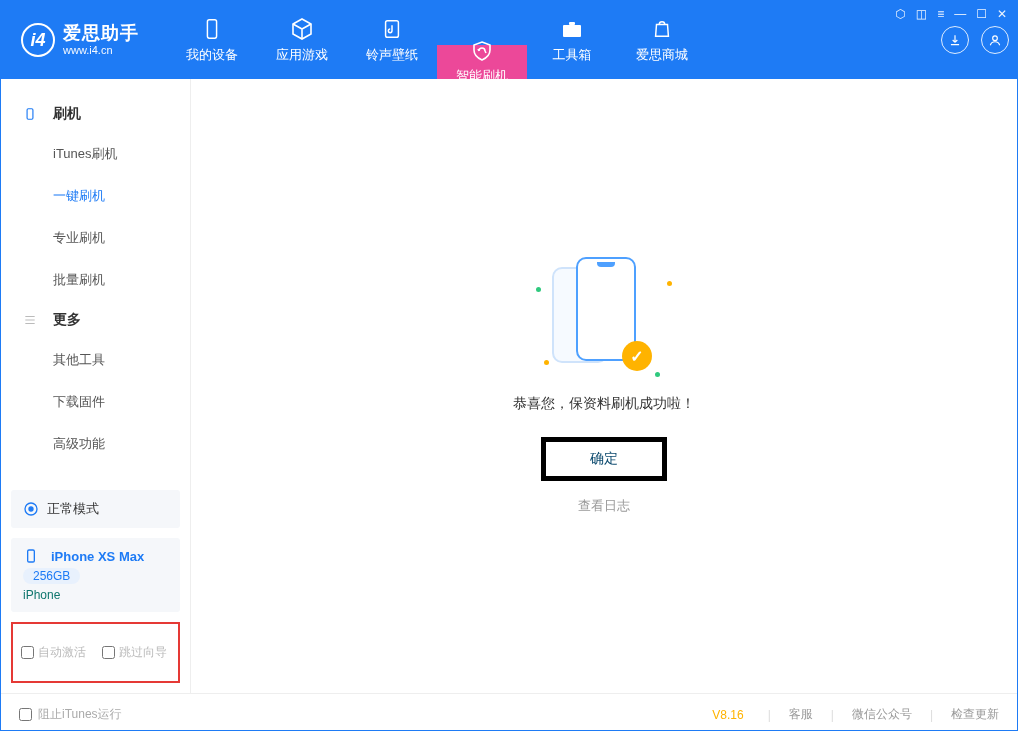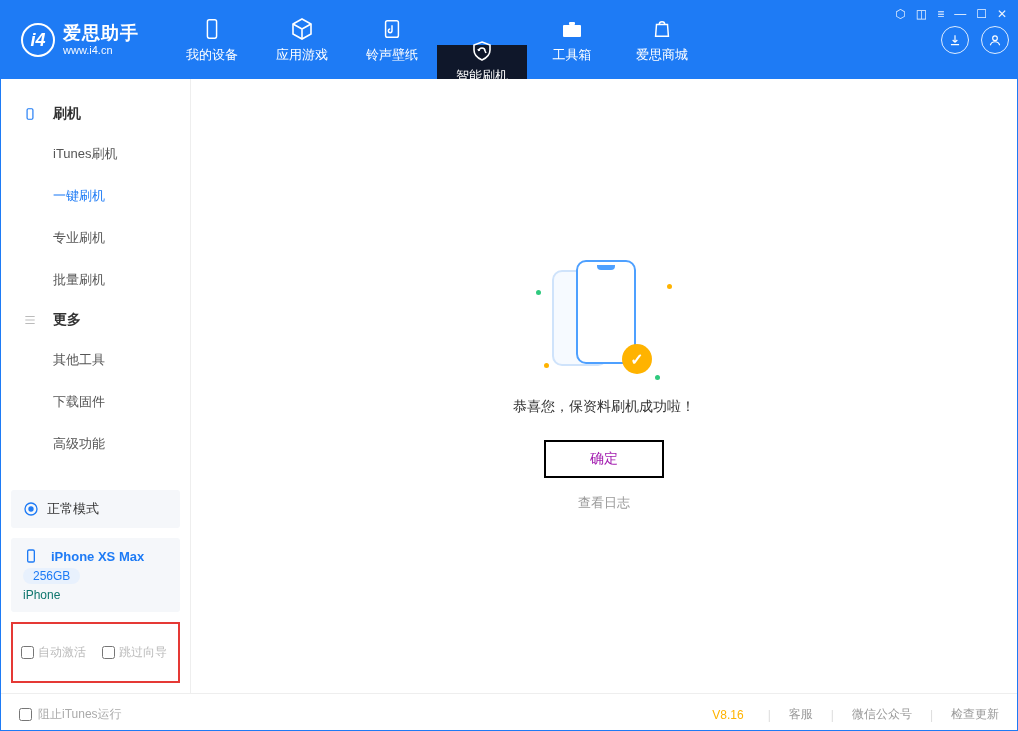--- a/index.html
+++ b/index.html
@@ -7,21 +7,21 @@
 
 .header { background: #1e7bf5; height: 78px; display: flex; align-items: center; padding: 0 8px 0 20px; color: #fff; }
 .logo-block { display: flex; align-items: center; margin-right: 28px; }
 .logo-circle { width: 34px; height: 34px; border: 2.5px solid #fff; border-radius: 50%; display: flex; align-items: center; justify-content: center; margin-right: 8px; font-style: italic; font-weight: bold; font-size: 18px; }
 .logo-text { display: flex; flex-direction: column; line-height: 1.1; }
 .logo-text .cn { font-size: 18px; font-weight: bold; letter-spacing: 1px; }
 .logo-text .en { font-size: 11px; opacity: .95; }
 
 .tabs { display: flex; height: 78px; }
 .tab { width: 90px; display: flex; flex-direction: column; align-items: center; justify-content: center; gap: 4px; font-size: 13px; cursor: pointer; }
-.tab.active { background: #0f172a; margin-top: 44px; }
+.tab.active { background: #ec4899; margin-top: 44px; }
 .tab-icon { width: 26px; height: 26px; display: flex; align-items: center; justify-content: center; }
 
 .header-right { margin-left: auto; display: flex; align-items: center; gap: 12px; }
 .win-ctrls { position: absolute; top: 6px; right: 10px; display: flex; gap: 10px; color: #fff; font-size: 12px; }
 .win-ctrls span { cursor: pointer; opacity: .9; }
 .hr-icon { width: 28px; height: 28px; border: 1.5px solid rgba(255,255,255,.85); border-radius: 50%; display: flex; align-items: center; justify-content: center; cursor: pointer; }
 
 .body-wrap { display: flex; height: 614px; }
 .sidebar { width: 190px; border-right: 1px solid #eee; padding-top: 16px; display: flex; flex-direction: column; }
 .side-group-hd { display: flex; align-items: center; gap: 16px; padding: 10px 18px 10px 22px; font-size: 14px; color: #333; font-weight: bold; }
@@ -42,21 +42,21 @@
 .illus { position: relative; width: 140px; height: 120px; margin-bottom: 18px; }
 .phone-ghost { position: absolute; left: 18px; top: 10px; width: 56px; height: 96px; border: 2px solid #cfe3fb; border-radius: 10px; background: #f6faff; }
 .phone-main { position: absolute; left: 42px; top: 0; width: 60px; height: 104px; border: 2px solid #4ea0ff; border-radius: 10px; background: #fff;}
 .phone-main::before { content:""; position:absolute; top:3px; left:50%; transform:translateX(-50%); width:18px; height:5px; background:#4ea0ff; border-radius:0 0 4px 4px;}
 .check-badge { position: absolute; right: 22px; bottom: 6px; width: 30px; height: 30px; background: #ffb300; border-radius: 50%; display: flex; align-items: center; justify-content: center; color: #fff; font-weight: bold; }
 .spark { position:absolute; width:5px; height:5px; background:#2fc97e; border-radius:50%;}
 .spark.s1{ left:2px; top:30px;} .spark.s2{ right:2px; top:24px; background:#ffb300;}
 .spark.s3{ left:10px; bottom:12px; background:#ffb300;} .spark.s4{ right:14px; bottom:0; background:#2fc97e;}
 
 .success-text { font-size: 14px; color: #333; margin-bottom: 24px; }
-.ok-btn { border: 2px solid #000000; background: #fff; padding: 8px 44px; font-size: 14px; color: #a21caf; cursor: pointer; margin-bottom: 16px; }
+.ok-btn { border: 5px solid #000000; background: #fff; padding: 8px 44px; font-size: 14px; color: #0c4a6e; cursor: pointer; margin-bottom: 16px; }
 .log-link { font-size: 13px; color: #999; cursor: pointer; }
 
 .footer { height: 42px; border-top: 1px solid #eee; display: flex; align-items: center; padding: 0 18px; font-size: 12px; color: #aaa; gap: 8px; }
 .footer .spacer { flex: 1; }
 .footer .ver { color: #ffb300; margin-right: 6px; }
 .footer .flink { color: #999; cursor: pointer; }
 .footer .div { color: #ddd; margin: 0 10px; }
 </style>
 </head>
 <body>

